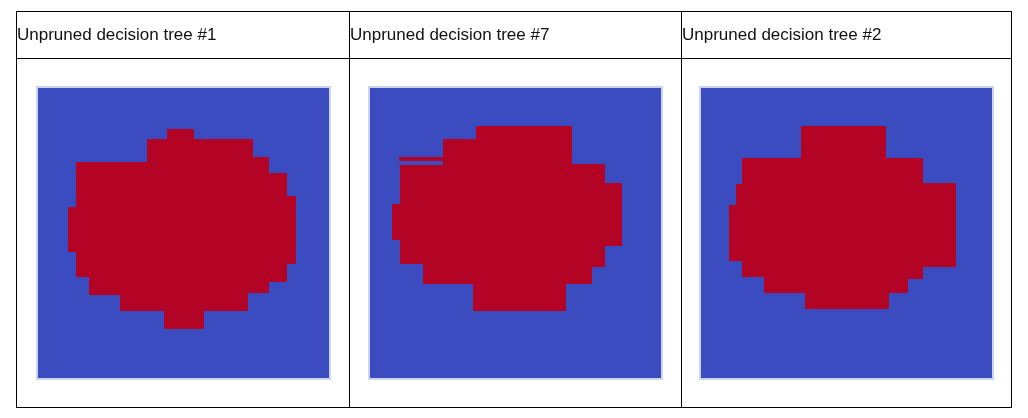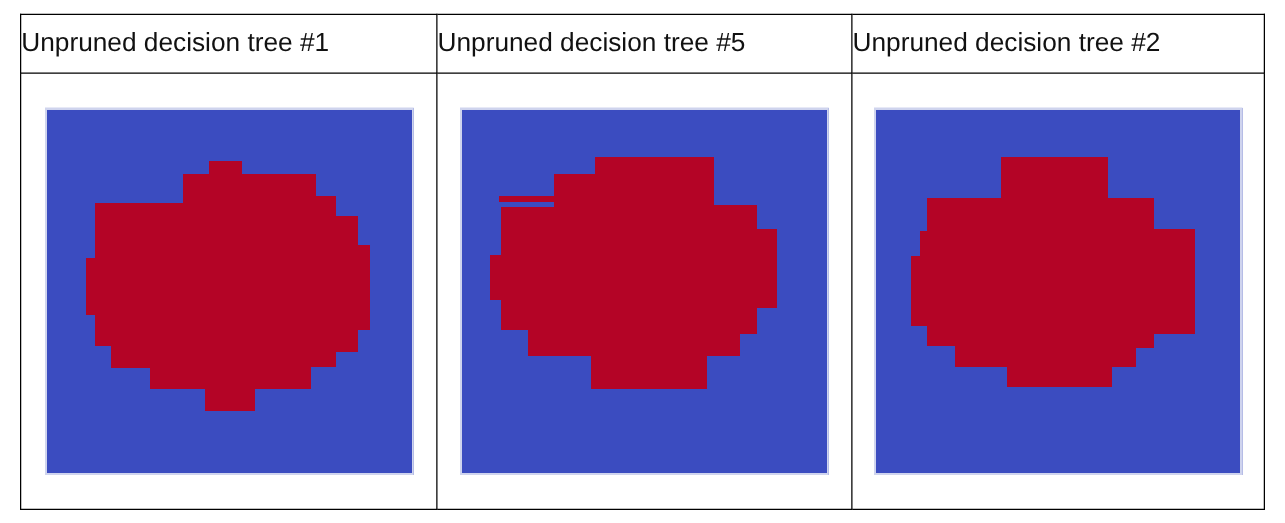--- a/index.html
+++ b/index.html
@@ -30,21 +30,21 @@
   .grid-table td, .grid-table th {
     border: 1.5px solid #000000;
     padding: 0;
     margin: 0;
   }
   .hdr-cell {
     height: 46px;
     text-align: left;
     vertical-align: middle;
     font-weight: normal;
-    font-size: 21px;
+    font-size: 17px;
     color: #111111;
     padding-left: 11px;
     background: #ffffff;
     white-space: nowrap;
   }
   .plot-cell {
     height: 348px;
     background: #ffffff;
     text-align: center;
     vertical-align: middle;
@@ -73,21 +73,21 @@
 
   <table class="grid-table">
     <colgroup>
       <col class="col-a">
         <col class="col-b">
         <col class="col-c">
     </colgroup>
     <thead>
       <tr>
         <th class="hdr-cell">Unpruned decision tree #1</th>
-        <th class="hdr-cell">Unpruned decision tree #5</th>
+        <th class="hdr-cell">Unpruned decision tree #7</th>
         <th class="hdr-cell">Unpruned decision tree #2</th>
       </tr>
     </thead>
     <tbody>
       <tr>
 
         <td class="plot-cell">
           <div class="plot-wrap">
             <svg viewBox="0 0 100 100" preserveAspectRatio="none">
               <rect x="0" y="0" width="100" height="100" fill="#3b4cc0"></rect>

